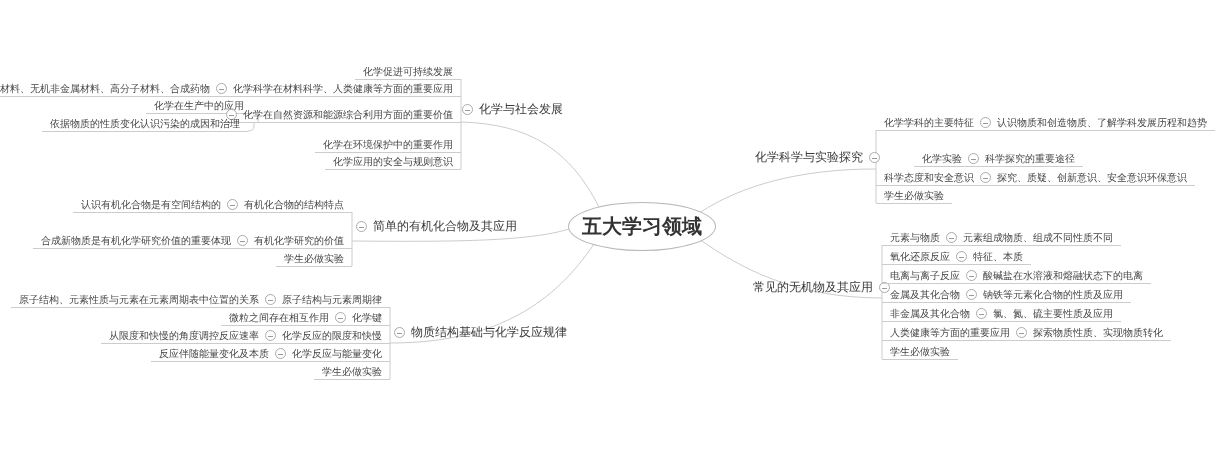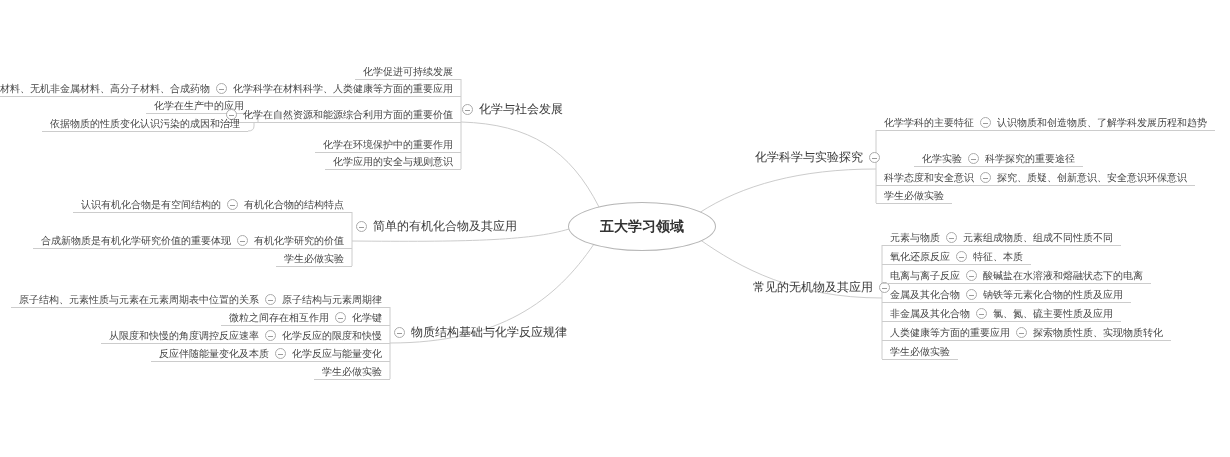--- a/index.html
+++ b/index.html
@@ -4,21 +4,21 @@
 <style>
   html,body{margin:0;padding:0;background:#fff;}
   body{width:1230px;height:457px;position:relative;overflow:hidden;
        font-family:"DejaVu Sans","Liberation Sans",sans-serif;color:#404040;}
   #canvas{position:absolute;left:0;top:0;width:1230px;height:457px;}
   svg.lines{position:absolute;left:0;top:0;}
   svg.lines path{stroke:#cccccc;stroke-width:1;fill:none;}
 
   .center-topic{position:absolute;width:146px;height:47px;border:1px solid #b6b6b6;
      border-radius:50%;background:#fff;display:flex;align-items:center;justify-content:center;
-     font-size:14px;font-weight:bold;color:#333;}
+     font-size:20px;font-weight:bold;color:#333;}
 
   .branch{position:absolute;display:flex;align-items:center;gap:6px;height:15px;
      font-size:12px;color:#3a3a3a;white-space:nowrap;}
 
   .row{position:absolute;display:flex;align-items:center;gap:6px;height:15px;
      border-bottom:1px solid #cccccc;font-size:10px;color:#464646;white-space:nowrap;
      padding:0 8px;}
 
   .micon{display:inline-block;width:9px;height:9px;border:1px solid #ababab;
      border-radius:50%;position:relative;flex:0 0 auto;background:#fff;}

